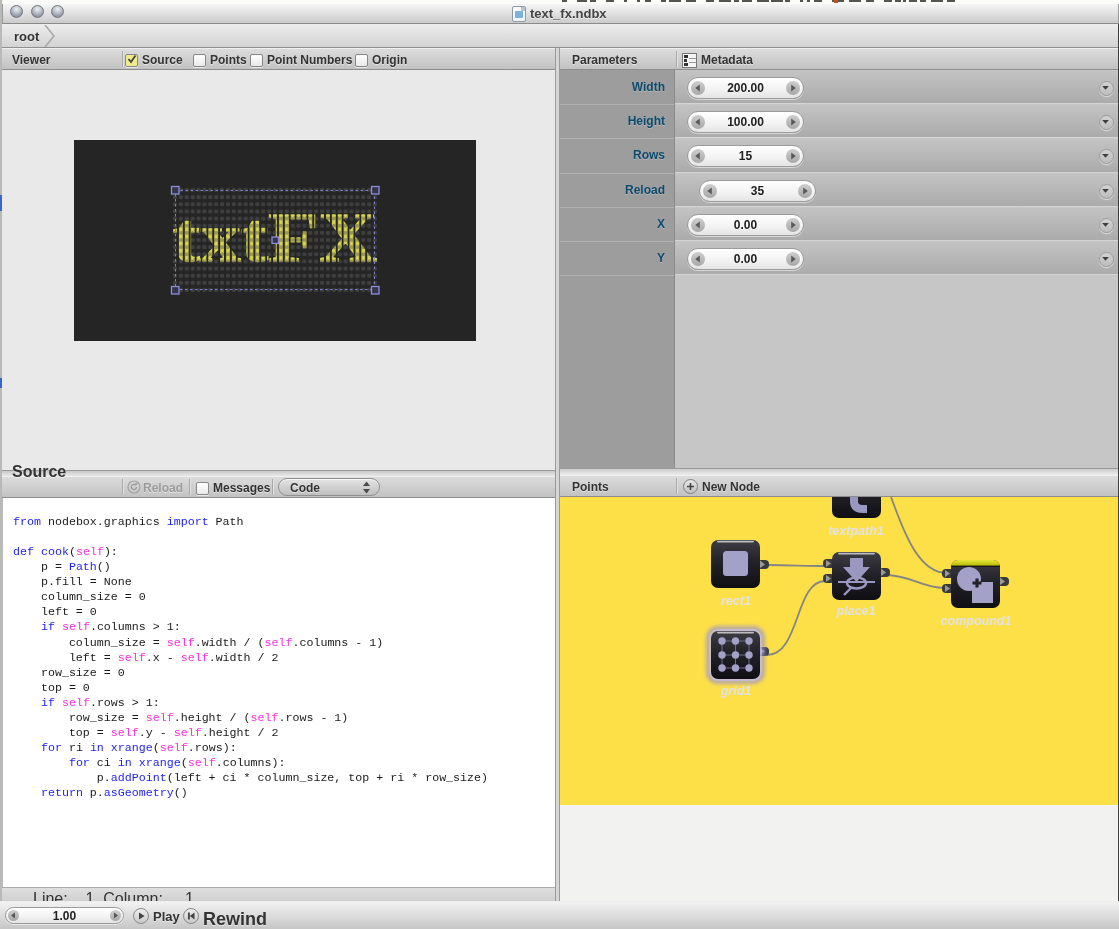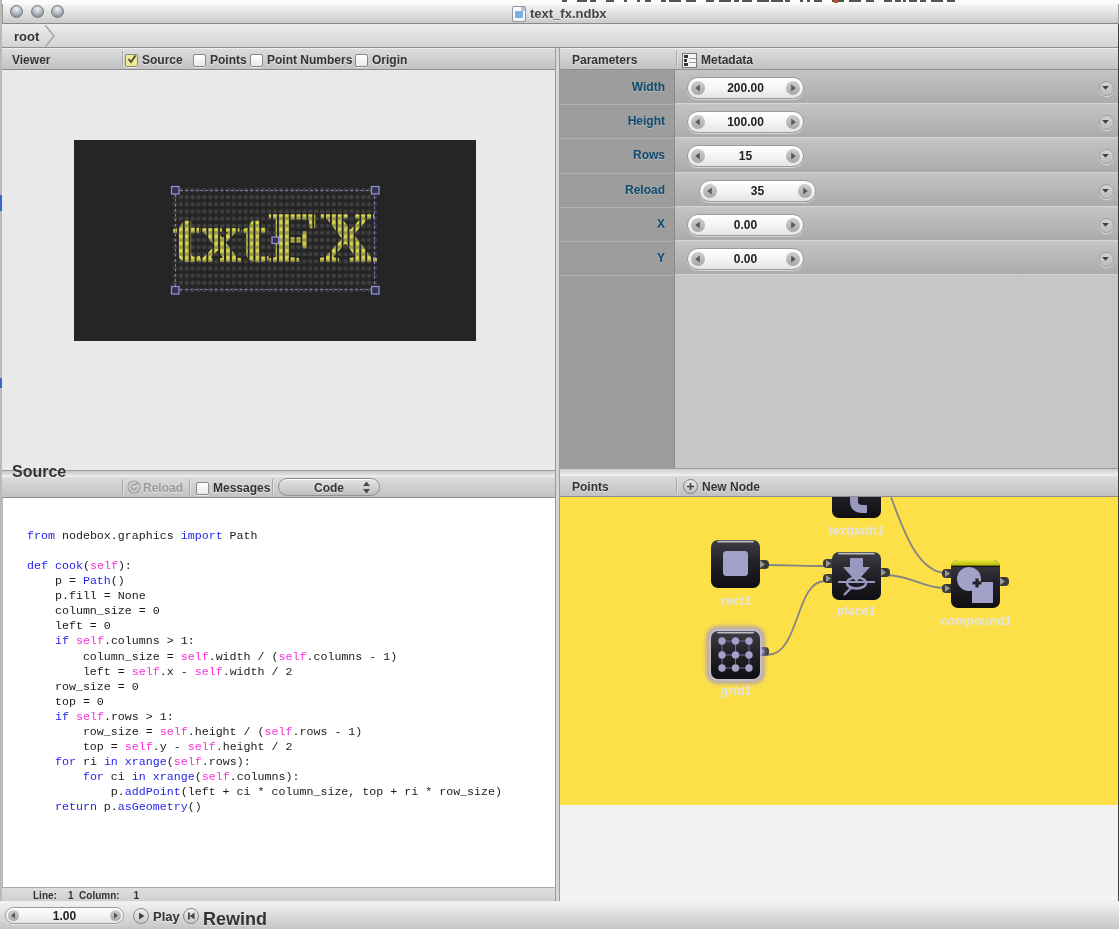--- a/index.html
+++ b/index.html
@@ -146,28 +146,28 @@
   <circle cx="7" cy="7" r="6" fill="none" stroke="#a2a2a2" stroke-width="1.2"></circle>
   <path d="M9.5,7 a2.6,2.6 0 1 1 -0.8,-1.9" fill="none" stroke="#9b9b9b" stroke-width="1.3"></path>
   <polygon points="8,2.8 10.8,3.6 8.8,5.8" fill="#9b9b9b"></polygon>
 </svg>
 <div class="abs hlabel" style="left:143px;top:481px;font-size:12px;color:#9b9b9b;">Reload</div>
 <div class="cb" style="left:196px;top:482px;"></div>
 <div class="abs hlabel" style="left:213px;top:481px;font-size:12px;">Messages</div>
 <div class="abs" style="left:278px;top:478px;width:102px;height:18px;border-radius:9px;
      background:linear-gradient(#e4e4e4,#bfbfbf);border:1px solid #909090;box-sizing:border-box;
      box-shadow:inset 0 1px 0 rgba(255,255,255,.7);"></div>
-<div class="abs hlabel" style="left:290px;top:481px;font-size:12px;margin-left:24px;">Code</div>
+<div class="abs hlabel" style="left:290px;top:481px;font-size:12px;">Code</div>
 <svg class="abs" style="left:362px;top:481px;" width="9" height="13" viewBox="0 0 9 13">
   <polygon points="4.5,0.5 8,5 1,5" fill="#4a4a4a"></polygon>
   <polygon points="4.5,12.5 8,8 1,8" fill="#4a4a4a"></polygon>
 </svg>
 
 <div class="abs" style="left:2px;top:498px;width:553px;height:389px;background:#ffffff;border-left:1px solid #bbb;box-sizing:border-box;"></div>
-<pre id="code" class="abs" style="left:13px;top:514px;margin:14px;font-family:'Liberation Mono',monospace;
+<pre id="code" class="abs" style="left:13px;top:514px;margin:0;font-family:'Liberation Mono',monospace;
      font-size:11.65px;line-height:15.07px;color:#1a1a1a;"><b class="k">from</b> nodebox.graphics <b class="k">import</b> Path
 
 <b class="k">def</b> <b class="k">cook</b>(<b class="s">self</b>):
     p = <b class="k">Path</b>()
     p.fill = None
     column_size = 0
     left = 0
     <b class="k">if</b> <b class="s">self</b>.columns &gt; 1:
         column_size = <b class="s">self</b>.width / (<b class="s">self</b>.columns - 1)
         left = <b class="s">self</b>.x - <b class="s">self</b>.width / 2
@@ -176,21 +176,21 @@
     <b class="k">if</b> <b class="s">self</b>.rows &gt; 1:
         row_size = <b class="s">self</b>.height / (<b class="s">self</b>.rows - 1)
         top = <b class="s">self</b>.y - <b class="s">self</b>.height / 2
     <b class="k">for</b> ri <b class="k">in</b> <b class="k">xrange</b>(<b class="s">self</b>.rows):
         <b class="k">for</b> ci <b class="k">in</b> <b class="k">xrange</b>(<b class="s">self</b>.columns):
             p.<b class="k">addPoint</b>(left + ci * column_size, top + ri * row_size)
     <b class="k">return</b> p.<b class="k">asGeometry</b>()</pre>
 
 <div class="abs" style="left:2px;top:887px;width:553px;height:17px;background:linear-gradient(#dedede,#cecece);
      border-top:1px solid #aaa;border-bottom:1px solid #8f8f8f;box-sizing:border-box;"></div>
-<div class="abs" style="left:8px;top:890px;font-size:10px;font-weight:bold;color:#333;padding-left:25px;">Line:&nbsp;&nbsp;&nbsp;&nbsp;1&nbsp;&nbsp;Column:&nbsp;&nbsp;&nbsp;&nbsp;&nbsp;1</div>
+<div class="abs" style="left:8px;top:890px;font-size:16px;font-weight:normal;color:#333;padding-left:25px;">Line:&nbsp;&nbsp;&nbsp;&nbsp;1&nbsp;&nbsp;Column:&nbsp;&nbsp;&nbsp;&nbsp;&nbsp;1</div>
 
 <div class="abs" style="left:555px;top:48px;width:5px;height:853px;background:#d6d6d6;
      border-left:1px solid #9a9a9a;border-right:1px solid #9a9a9a;box-sizing:border-box;"></div>
 
 <div class="abs hdr" style="left:560px;top:48px;width:559px;height:22px;box-sizing:border-box;">
   <div class="vsep" style="left:116px;"></div>
 </div>
 <div class="abs hlabel" style="left:572px;top:53px;font-size:12px;">Parameters</div>
 <div class="abs" style="left:682px;top:53px;width:13px;height:13px;border:1px solid #777;background:#f4f4f4;">
   <div class="abs" style="left:1px;top:1px;width:4px;height:3px;background:#333;"></div>

